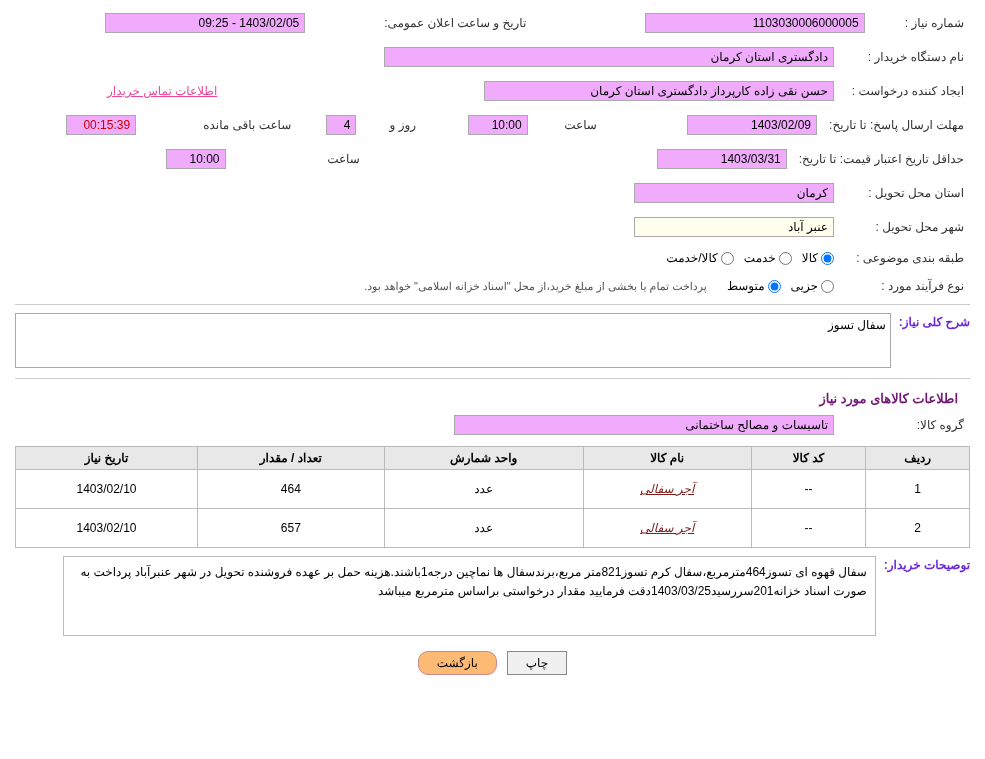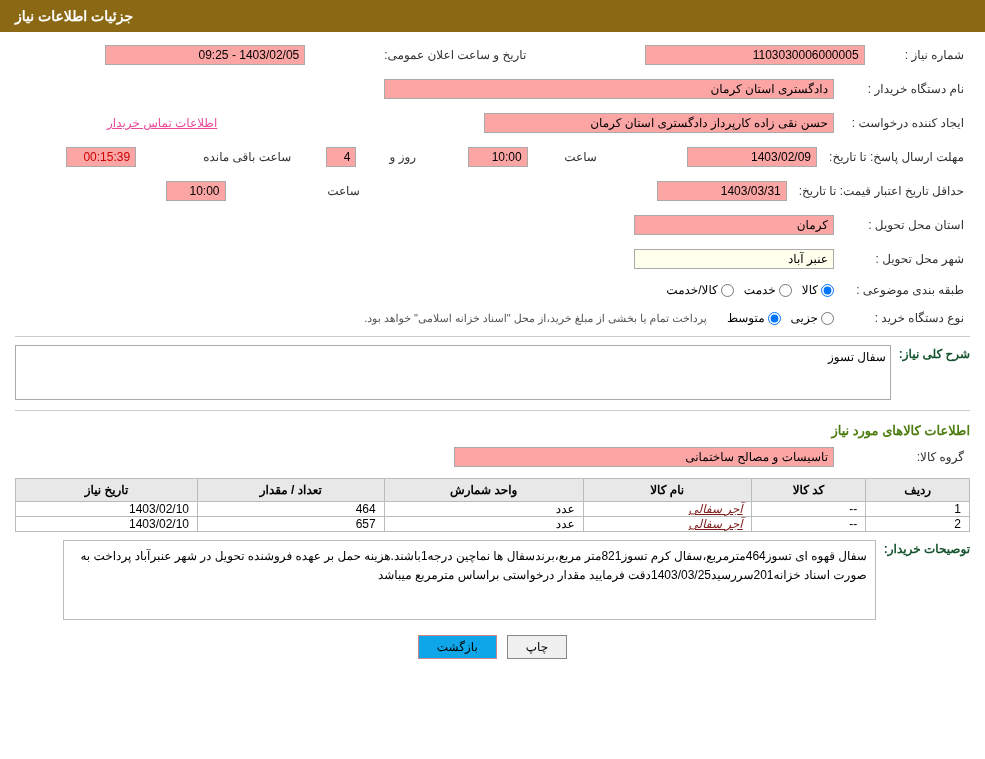--- a/index.html
+++ b/index.html
@@ -20,44 +20,44 @@
       color: #fff;
       text-align: left;
       padding: 8px 15px;
       font-size: 14px;
       font-weight: bold;
     }
     .content {
       padding: 10px 15px;
     }
     .section-title {
-      color: #4d7c0f;
+      color: #701a75;
       font-weight: bold;
       font-size: 13px;
-      margin: 12px 0 6px 0;
+      margin: 12px 12px 6px 0;
     }
     table.info-table {
       width: 100%;
       border-collapse: collapse;
       margin-bottom: 8px;
     }
     table.info-table td {
       padding: 3px 6px;
       vertical-align: middle;
       font-size: 12px;
     }
     .label-cell {
       color: #333;
       white-space: nowrap;
       text-align: right;
       width: auto;
     }
     .value-box {
       border: 1px solid #aaa;
-      background: #fca5a5;
+      background: #f0abfc;
       padding: 2px 5px;
       min-width: 80px;
       display: inline-block;
     }
     .link-blue {
       color: #ec4899;
       text-decoration: underline;
       cursor: pointer;
     }
     .radio-row {
@@ -81,22 +81,22 @@
     }
     .goods-table th {
       background: #e8e8e8;
       border: 1px solid #bbb;
       padding: 4px 8px;
       text-align: center;
       font-size: 12px;
     }
     .goods-table td {
       border: 1px solid #bbb;
-      padding: 0 8px;
-      text-align: right;
+      padding: 12px 8px;
+      text-align: center;
       font-size: 12px;
     }
     .goods-table td.name-cell {
       color: #7f1d1d;
       text-decoration: underline;
       cursor: pointer;
       font-style: italic;
     }
     .notes-box {
       border: 1px solid #bbb;
@@ -119,33 +119,34 @@
       border: 1px solid #888;
       cursor: pointer;
       font-size: 12px;
       background: #f5f5f5;
       font-family: Tahoma, Arial, sans-serif;
     }
     .btn-print {
       background: #f0f0f0;
     }
     .btn-back {
-      background: #0ea5e9;
+      background: #fdba74;
       border-color: #c88;
+      border-radius: 10px;
     }
     .description-area {
       display: flex;
       gap: 8px;
       align-items: flex-start;
       margin-bottom: 10px;
     }
     .desc-label {
       white-space: nowrap;
       font-weight: bold;
-      color: #14532d;
+      color: #6d28d9;
       padding-top: 2px;
     }
     textarea.desc-box {
       border: 1px solid #aaa;
       width: 100%;
       height: 55px;
       padding: 4px;
       font-size: 12px;
       font-family: Tahoma, Arial, sans-serif;
       resize: none;
@@ -162,23 +163,20 @@
     }
     .relative-container {
       position: relative;
     }
   </style>
 </head>
 <body>
 
 <div class="page-wrapper">
 
-  <div class="header-bar">
-    <span>جزئیات اطلاعات نیاز</span>
-  </div>
 
   <div class="content relative-container">
 
 
     <table class="info-table">
       <tbody>
           <tr>
         <td class="label-cell">
           <span>شماره نیاز :</span>
         </td>
@@ -323,21 +321,21 @@
           </div>
         </td>
       </tr>
     </tbody>
       </table>
 
     <table class="info-table">
       <tbody>
           <tr>
         <td class="label-cell" style="width:130px;">
-          <span>نوع دستگاه خرید :</span>
+          <span>نوع فرآیند مورد :</span>
         </td>
         <td>
           <div class="radio-row">
             <div class="radio-item">
               <input type="radio" name="noeFarayand" style="">
               <span>جزیی</span>
             </div>
             <div class="radio-item">
               <input type="radio" name="noeFarayand" checked="" style="">
               <span>متوسط</span>

